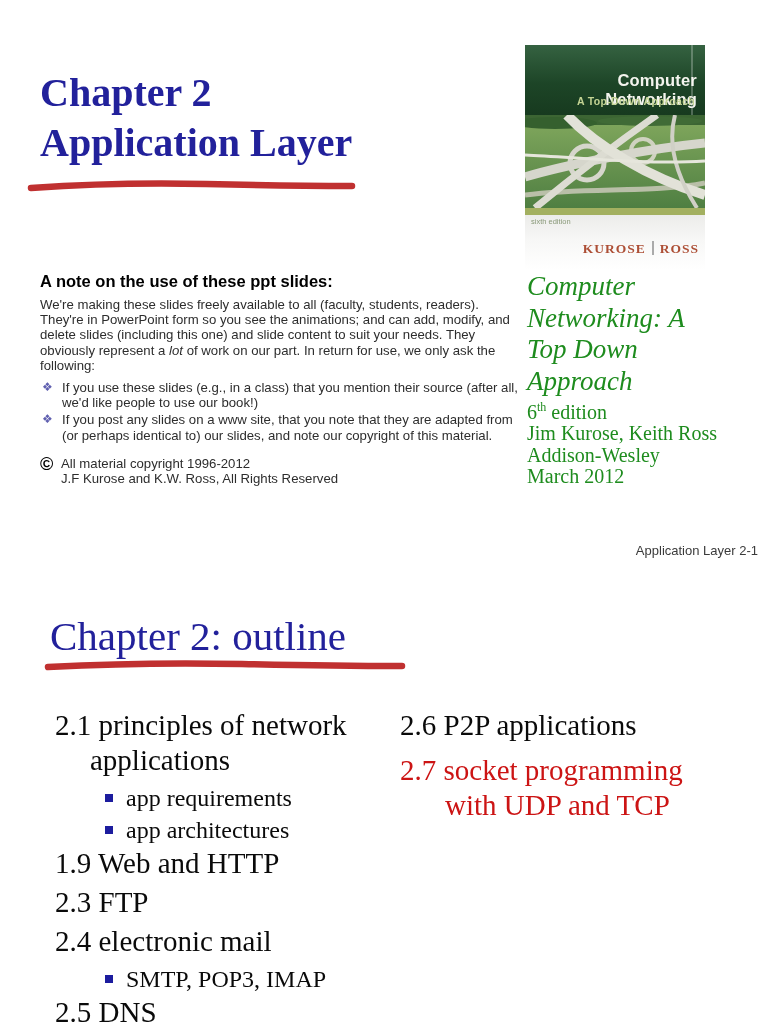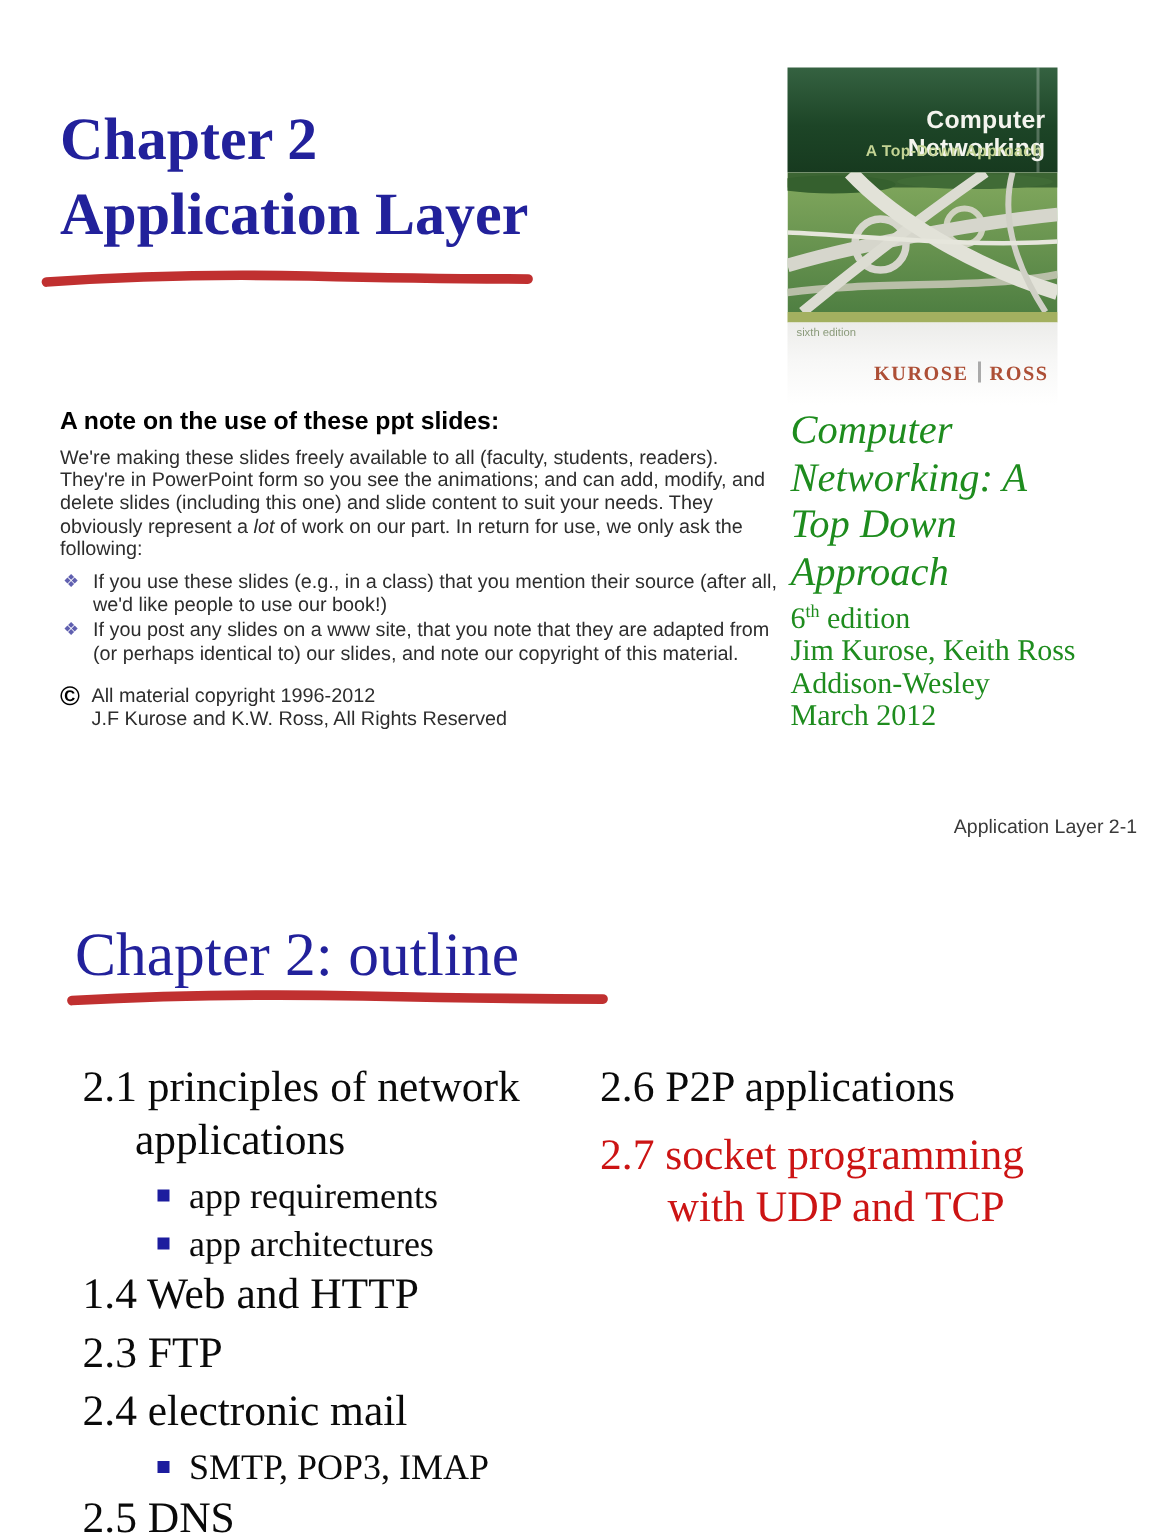--- a/index.html
+++ b/index.html
@@ -173,21 +173,21 @@
   <h1 class="slide2-title">Chapter 2: outline</h1>
 
   <svg id="underline2" class="underline-svg" width="368" height="18" viewBox="0 0 368 18">
     <path d="M6,9 Q100,4 200,6 Q290,8 360,8" fill="none" stroke="#c03030" stroke-width="6.5" stroke-linecap="round"></path>
   </svg>
 
   <div class="col-left">
     <div class="o-main">2.1 principles of network applications</div>
     <div class="o-sub"><span class="sq"></span><span>app requirements</span></div>
     <div class="o-sub"><span class="sq"></span><span>app architectures</span></div>
-    <div class="o-main">1.4 Web and HTTP</div>
+    <div class="o-main">1.9 Web and HTTP</div>
     <div class="o-main">2.3 FTP</div>
     <div class="o-main">2.4 electronic mail</div>
     <div class="o-sub"><span class="sq"></span><span>SMTP, POP3, IMAP</span></div>
     <div class="o-main">2.5 DNS</div>
   </div>
 
   <div class="col-right">
     <div class="o-main mb10">2.6 P2P applications</div>
     <div class="o-main o-red hang45">2.7 socket programming with UDP and TCP</div>
   </div>

